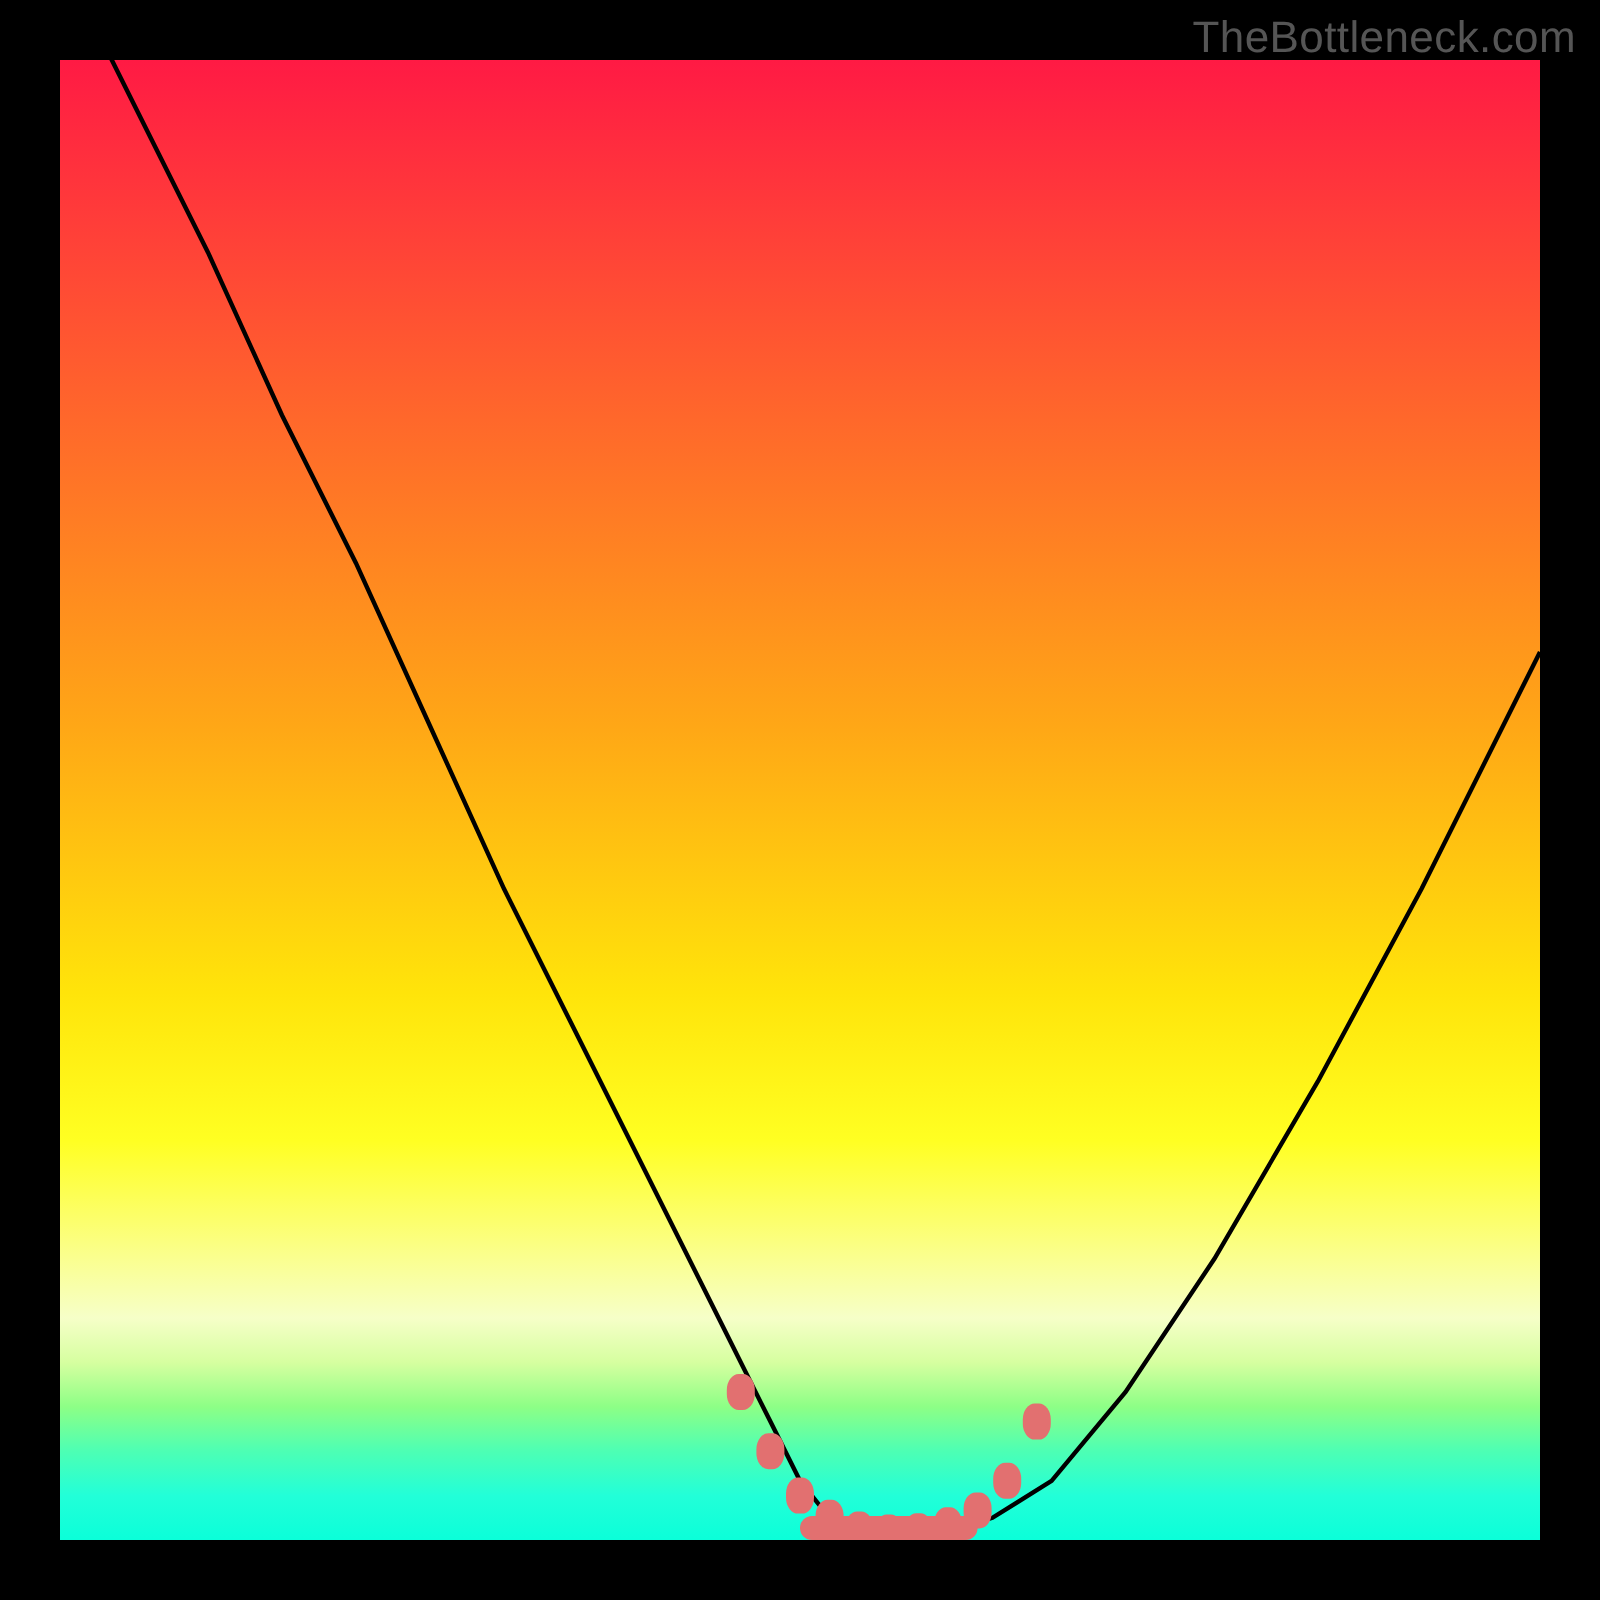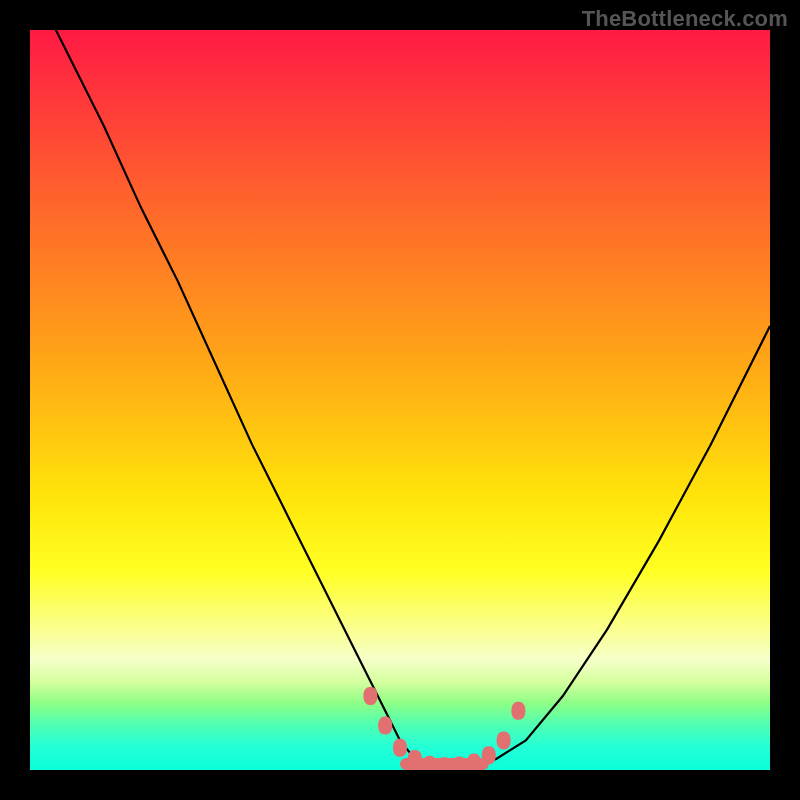--- a/index.html
+++ b/index.html
@@ -46,21 +46,21 @@
       #22ffd8 97%,
       #0bffd9 100%
     );
   }
   .watermark {
     position: absolute;
     top: 6px;
     right: 12px;
     color: #555;
     font-size: 22px;
-    font-weight: 700;
+    font-weight: 400;
     letter-spacing: 0.2px;
     user-select: none;
   }
   svg.curve {
     position: absolute;
     inset: 0;
   }
 </style>
 </head>
 <body>

